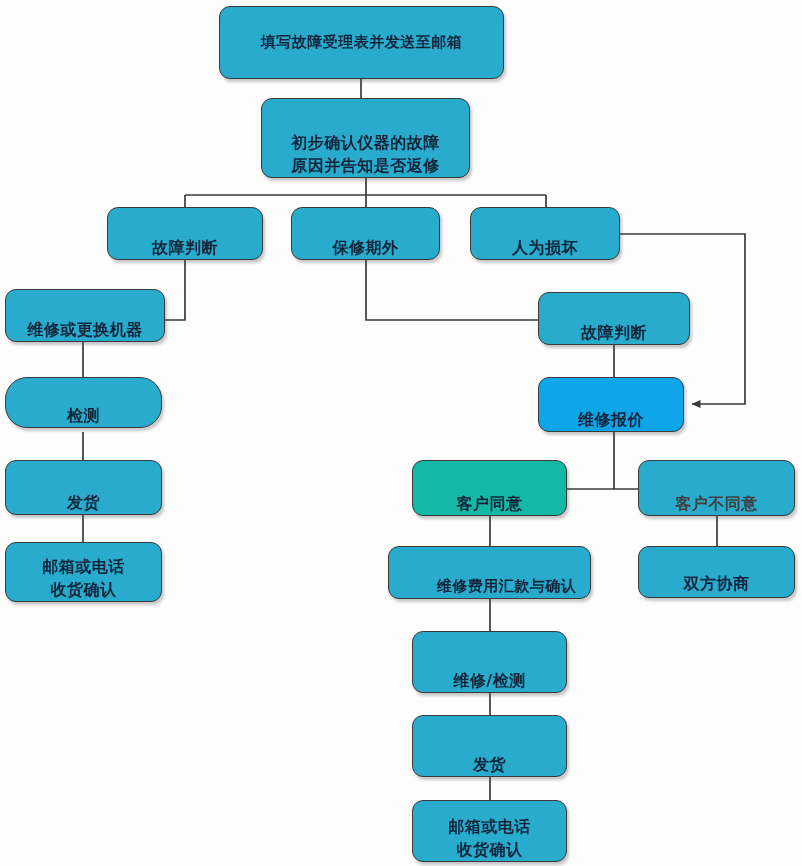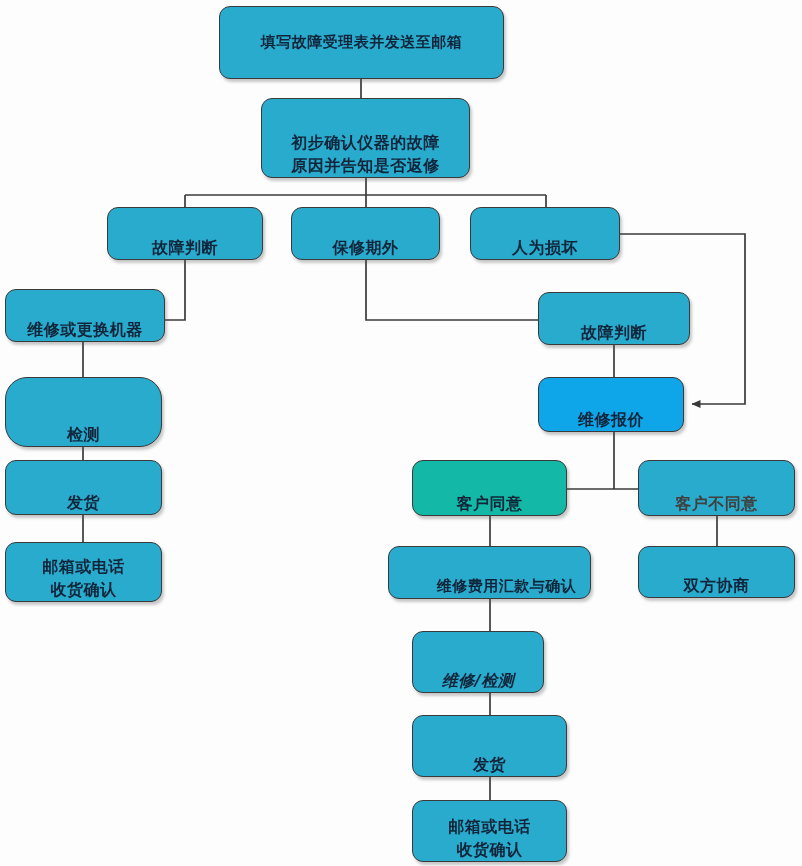--- a/index.html
+++ b/index.html
@@ -88,28 +88,28 @@
 
   <div id="nodes-group">
       <div class="node align-top small-text" style="left: 219px; top: 6px; width: 285px; height: 73px; background: rgb(41, 171, 206); border-color: rgb(58, 58, 58); color: rgb(16, 37, 58);"><span>填写故障受理表并发送至邮箱</span></div>
       <div class="node" style="left: 261px; top: 98px; width: 209px; height: 80px; background: rgb(41, 171, 206); border-color: rgb(58, 58, 58); color: rgb(16, 37, 58);"><span>初步确认仪器的故障
 原因并告知是否返修</span></div>
       <div class="node" style="left: 107px; top: 207px; width: 156px; height: 53px; background: rgb(41, 171, 206); border-color: rgb(58, 58, 58); color: rgb(16, 37, 58);"><span>故障判断</span></div>
       <div class="node" style="left: 291px; top: 207px; width: 149px; height: 53px; background: rgb(41, 171, 206); border-color: rgb(58, 58, 58); color: rgb(16, 37, 58);"><span>保修期外</span></div>
       <div class="node" style="left: 470px; top: 207px; width: 150px; height: 53px; background: rgb(41, 171, 206); border-color: rgb(58, 58, 58); color: rgb(16, 37, 58);"><span>人为损坏</span></div>
       <div class="node" style="left: 5px; top: 289px; width: 160px; height: 53px; background: rgb(41, 171, 206); border-color: rgb(58, 58, 58); color: rgb(16, 37, 58);"><span>维修或更换机器</span></div>
       <div class="node" style="left: 538px; top: 292px; width: 152px; height: 53px; background: rgb(41, 171, 206); border-color: rgb(58, 58, 58); color: rgb(16, 37, 58);"><span>故障判断</span></div>
-      <div class="node" style="left: 5px; top: 377px; width: 157px; height: 70px; background: rgb(41, 171, 206); border-color: rgb(58, 58, 58); color: rgb(16, 37, 58); border-radius: 22px;"><span>检测</span></div>
+      <div class="node" style="left: 5px; top: 377px; width: 157px; height: 51px; background: rgb(41, 171, 206); border-color: rgb(58, 58, 58); color: rgb(16, 37, 58); border-radius: 22px;"><span>检测</span></div>
       <div class="node" style="left: 538px; top: 377px; width: 146px; height: 55px; background: #0ea5e9; border-color: rgb(58, 58, 58); color: rgb(16, 37, 58); font-family: Liberation Serif, serif;"><span>维修报价</span></div>
       <div class="node" style="left: 5px; top: 460px; width: 157px; height: 55px; background: rgb(41, 171, 206); border-color: rgb(58, 58, 58); color: rgb(16, 37, 58);"><span>发货</span></div>
       <div class="node" style="left: 412px; top: 460px; width: 155px; height: 56px; background: #14b8a6; border-color: rgb(58, 58, 58); color: rgb(16, 37, 58);"><span>客户同意</span></div>
       <div class="node" style="left: 638px; top: 460px; width: 157px; height: 56px; background: rgb(41, 171, 206); border-color: rgb(58, 58, 58); color: #404040;"><span>客户不同意</span></div>
       <div class="node" style="left: 5px; top: 542px; width: 157px; height: 60px; background: rgb(41, 171, 206); border-color: rgb(58, 58, 58); color: rgb(16, 37, 58);"><span>邮箱或电话
 收货确认</span></div>
       <div class="node small-text" style="left: 388px; top: 546px; width: 203px; height: 53px; background: rgb(41, 171, 206); border-color: rgb(58, 58, 58); color: rgb(16, 37, 58); padding-left: 34px;"><span>维修费用汇款与确认</span></div>
-      <div class="node" style="left: 638px; top: 546px; width: 157px; height: 52px; background: rgb(41, 171, 206); border-color: rgb(58, 58, 58); color: rgb(16, 37, 58);"><span>双方协商</span></div>
-      <div class="node" style="left: 412px; top: 631px; width: 132px; height: 62px; background: rgb(41, 171, 206); border-color: rgb(58, 58, 58); color: rgb(16, 37, 58); font-style: italic;"><span>维修/检测</span></div>
+      <div class="node" style="left: 638px; top: 546px; width: 157px; height: 52px; background: rgb(41, 171, 206); border-color: rgb(58, 58, 58); color: rgb(16, 37, 58); font-family: Liberation Mono, monospace;"><span>双方协商</span></div>
+      <div class="node" style="left: 412px; top: 631px; width: 155px; height: 62px; background: rgb(41, 171, 206); border-color: rgb(58, 58, 58); color: rgb(16, 37, 58);"><span>维修/检测</span></div>
       <div class="node" style="left: 412px; top: 715px; width: 155px; height: 62px; background: rgb(41, 171, 206); border-color: rgb(58, 58, 58); color: rgb(16, 37, 58);"><span>发货</span></div>
       <div class="node" style="left: 412px; top: 800px; width: 155px; height: 62px; background: rgb(41, 171, 206); border-color: rgb(58, 58, 58); color: rgb(16, 37, 58);"><span>邮箱或电话
 收货确认</span></div>
     </div>
 
 </div>
 
 </body></html>

